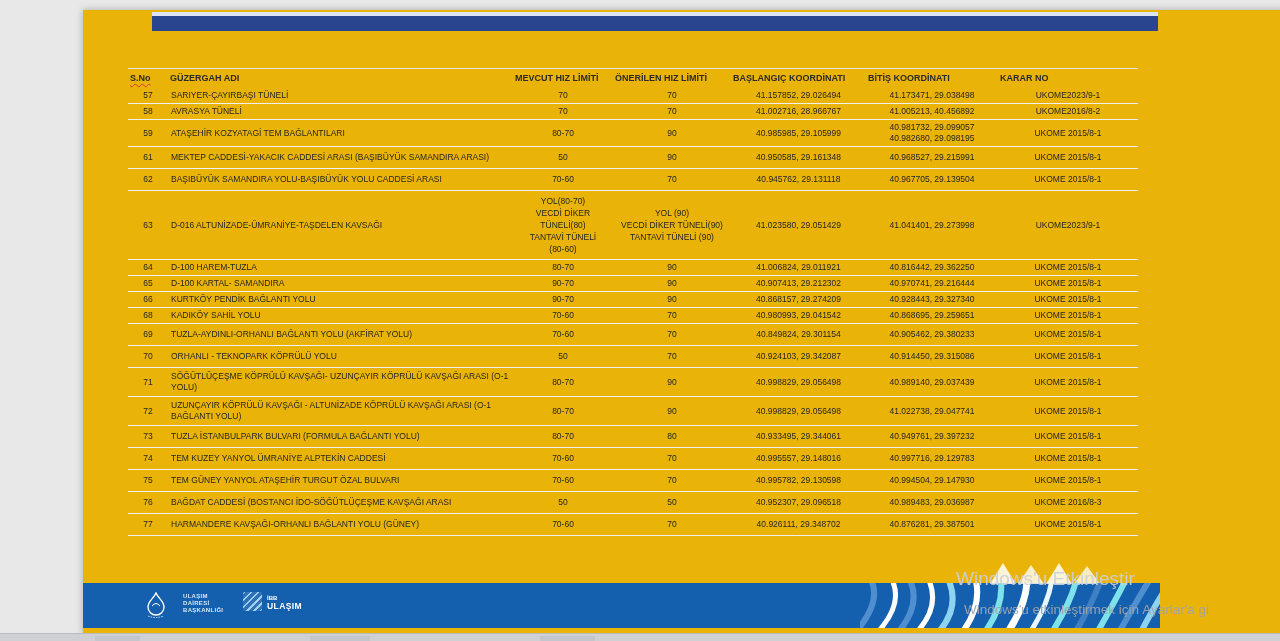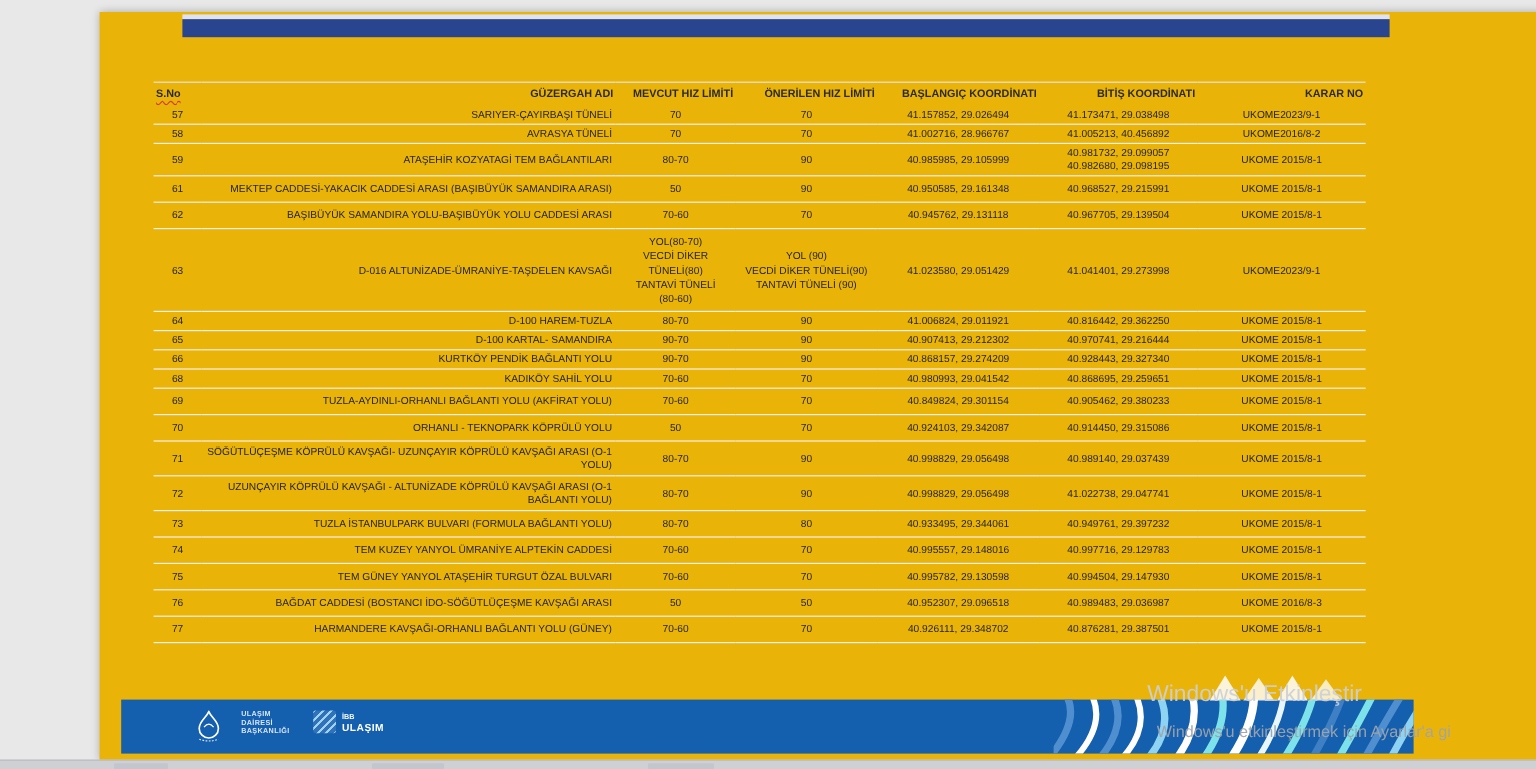--- a/index.html
+++ b/index.html
@@ -11,33 +11,33 @@
   #page { position:absolute; left:83px; top:10px; width:1250px; height:624px;
           background:#eab308; box-shadow:0 0 7px rgba(0,0,0,0.28); }
 
   
   .topbar-light { position:absolute; left:69px; top:2px; width:1006px; height:4px; background:#dde3f5; }
   .topbar { position:absolute; left:69px; top:6px; width:1006px; height:15px; background:#2a4590; }
 
   
   #tbl-wrap { position:absolute; left:45px; top:58px; width:1012px; }
   table { border-collapse:collapse; table-layout:fixed; width:1010px; }
-  thead td { font-size:9px; font-weight:bold; color:#2b2b2b; text-align:right;
+  thead td { font-size:9px; font-weight:bold; color:#2b2b2b; text-align:left;
              padding:4px 2px 5px 2px; border-top:1px solid #e3e3e3; }
   thead td.c-no { text-align:left; }
   thead td.c-no span { text-decoration:underline wavy #d83a2e 1px; text-underline-offset:2px; }
   tbody td { font-size:8.5px; color:#262626; text-align:center; vertical-align:middle;
              padding:2px 3px; border-bottom:1px solid #f1f1f1; white-space:pre-line; line-height:11px; }
-  tbody td.c-route { text-align:right;margin-left:40px; }
+  tbody td.c-route { text-align:left;margin-left:40px; }
   tbody tr.roomy td { padding-top:5px; padding-bottom:5px; }
   tbody tr.mid td   { padding-top:3px; padding-bottom:3px; }
   tbody tr.big td   { padding-top:4px; padding-bottom:4px; line-height:12px; }
 
   
-  #footer-band { position:absolute; left:18px; top:573px; width:1077px; height:45px; background:#145fae; overflow:visible; }
+  #footer-band { position:absolute; left:0; top:573px; width:1077px; height:45px; background:#145fae; overflow:visible; }
   #ibb-logo { position:absolute; left:62px; top:9px; width:22px; height:27px; }
   #dept-text { position:absolute; left:100px; top:10px; font-size:6px; line-height:7px;
                font-weight:bold; color:#d6e6f6; letter-spacing:0.3px; white-space:pre-line; }
   #ulasim-logo { position:absolute; left:160px; top:9px; display:flex; align-items:center; }
   #ulasim-stripes { width:19px; height:19px; border-radius:2px; margin-right:5px;
       background:repeating-linear-gradient(135deg,#9fd2f0 0 2px, rgba(255,255,255,0.12) 2px 5px); }
   #ulasim-text { color:#ffffff; font-weight:bold; line-height:8px; }
   #ulasim-text .l1 { font-size:6px; display:block; }
   #ulasim-text .l2 { font-size:8.5px; display:block; letter-spacing:0.4px; }
   #fingerprint { position:absolute; right:0; top:0; width:300px; height:45px; }

